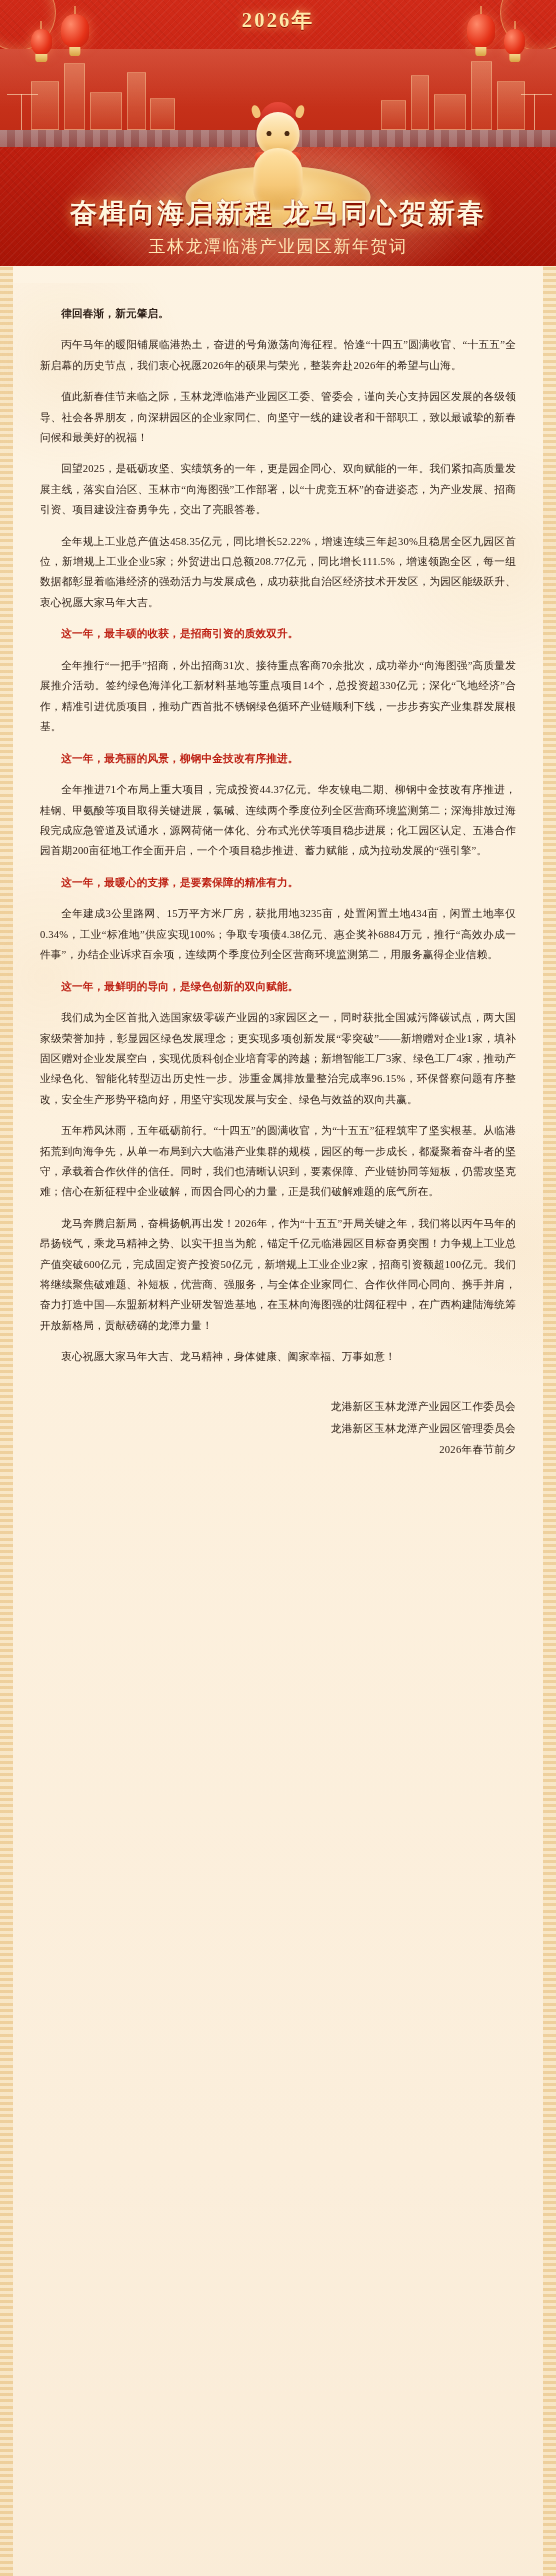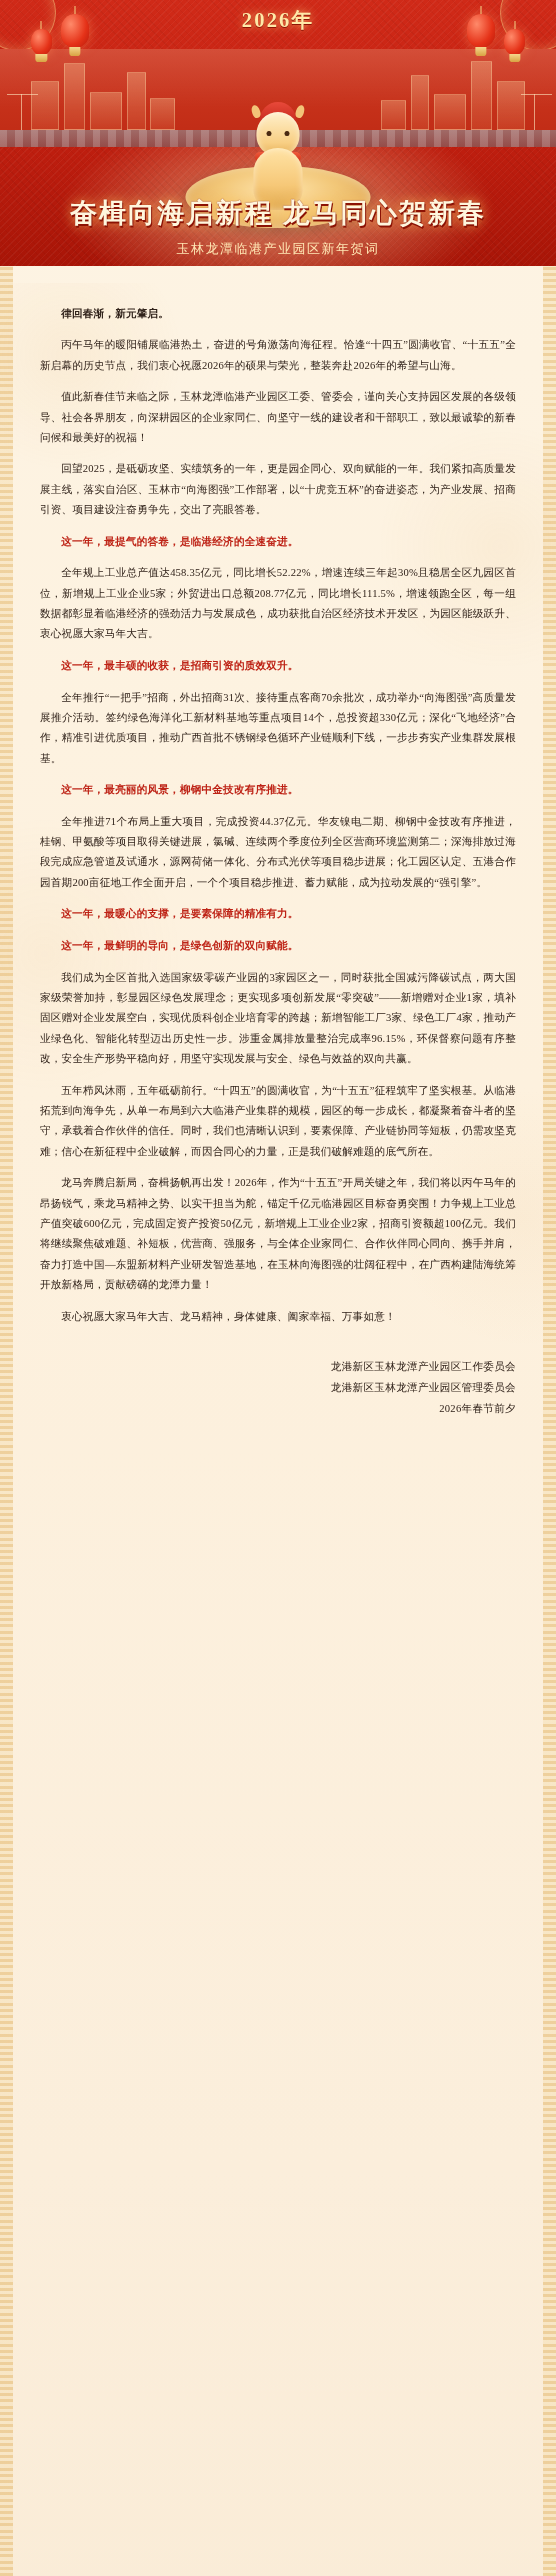--- a/index.html
+++ b/index.html
@@ -229,21 +229,21 @@
     text-shadow:
       0 0 1px #7e1204,
       1px 1.5px 0 #8d1305,
       0 0 12.4px rgba(255,196,96,.9);
   }
   .hdr-sub {
     position: absolute;
     left: 0; right: 0;
     bottom: 8.2px;
     text-align: center;
-    font-size: 13px;
+    font-size: 17px;
     letter-spacing: 1.5px;
     color: #ffe7b4;
   }
   .hdr-divider {
     position: absolute;
     left: 50%; transform: translateX(-50%);
     bottom: 23px;
     width: 330px; height: 0.5px;
     background: linear-gradient(90deg, rgba(255,220,160,0), rgba(255,220,160,.85), rgba(255,220,160,0));
   }
@@ -353,38 +353,36 @@
   </div>
 
   <div class="content">
 
     <p class="para salutation">律回春渐，新元肇启。</p>
 
     <p class="para">丙午马年的暖阳铺展临港热土，奋进的号角激荡向海征程。恰逢“十四五”圆满收官、“十五五”全新启幕的历史节点，我们衷心祝愿2026年的硕果与荣光，整装奔赴2026年的希望与山海。</p>
     <p class="para">值此新春佳节来临之际，玉林龙潭临港产业园区工委、管委会，谨向关心支持园区发展的各级领导、社会各界朋友，向深耕园区的企业家同仁、向坚守一线的建设者和干部职工，致以最诚挚的新春问候和最美好的祝福！</p>
     <p class="para">回望2025，是砥砺攻坚、实绩筑务的一年，更是园企同心、双向赋能的一年。我们紧扣高质量发展主线，落实自治区、玉林市“向海图强”工作部署，以“十虎竞五杯”的奋进姿态，为产业发展、招商引资、项目建设注奋勇争先，交出了亮眼答卷。</p>
 
-    <p class="para">
-      <span class="hl">这一年，最提气的答卷，是临港经济的全速奋进。</span>
-    </p>
     <p class="para">全年规上工业总产值达458.35亿元，同比增长52.22%，增速连续三年起30%且稳居全区九园区首位，新增规上工业企业5家；外贸进出口总额208.77亿元，同比增长111.5%，增速领跑全区，每一组数据都彰显着临港经济的强劲活力与发展成色，成功获批自治区经济技术开发区，为园区能级跃升、衷心祝愿大家马年大吉。</p>
 
     <p class="para">
       <span class="hl">这一年，最丰硕的收获，是招商引资的质效双升。</span>
     </p>
     <p class="para">全年推行“一把手”招商，外出招商31次、接待重点客商70余批次，成功举办“向海图强”高质量发展推介活动。签约绿色海洋化工新材料基地等重点项目14个，总投资超330亿元；深化“飞地经济”合作，精准引进优质项目，推动广西首批不锈钢绿色循环产业链顺利下线，一步步夯实产业集群发展根基。</p>
 
     <p class="para">
       <span class="hl">这一年，最亮丽的风景，柳钢中金技改有序推进。</span>
     </p>
     <p class="para">全年推进71个布局上重大项目，完成投资44.37亿元。华友镍电二期、柳钢中金技改有序推进，桂钢、甲氨酸等项目取得关键进展，氯碱、连续两个季度位列全区营商环境监测第二；深海排放过海段完成应急管道及试通水，源网荷储一体化、分布式光伏等项目稳步进展；化工园区认定、五港合作园首期200亩征地工作全面开启，一个个项目稳步推进、蓄力赋能，成为拉动发展的“强引擎”。</p>
 
     <p class="para">
       <span class="hl">这一年，最暖心的支撑，是要素保障的精准有力。</span>
     </p>
+    <p class="para">全年建成3公里路网、15万平方米厂房，获批用地3235亩，处置闲置土地434亩，闲置土地率仅0.34%，工业“标准地”供应实现100%；争取专项债4.38亿元、惠企奖补6884万元，推行“高效办成一件事”，办结企业诉求百余项，连续两个季度位列全区营商环境监测第二，用服务赢得企业信赖。</p>
 
     <p class="para">
       <span class="hl">这一年，最鲜明的导向，是绿色创新的双向赋能。</span>
     </p>
     <p class="para">我们成为全区首批入选国家级零碳产业园的3家园区之一，同时获批全国减污降碳试点，两大国家级荣誉加持，彰显园区绿色发展理念；更实现多项创新发展“零突破”——新增赠对企业1家，填补固区赠对企业发展空白，实现优质科创企业培育零的跨越；新增智能工厂3家、绿色工厂4家，推动产业绿色化、智能化转型迈出历史性一步。涉重金属排放量整治完成率96.15%，环保督察问题有序整改，安全生产形势平稳向好，用坚守实现发展与安全、绿色与效益的双向共赢。</p>
 
     <p class="para">五年栉风沐雨，五年砥砺前行。“十四五”的圆满收官，为“十五五”征程筑牢了坚实根基。从临港拓荒到向海争先，从单一布局到六大临港产业集群的规模，园区的每一步成长，都凝聚着奋斗者的坚守，承载着合作伙伴的信任。同时，我们也清晰认识到，要素保障、产业链协同等短板，仍需攻坚克难；信心在新征程中企业破解，而因合同心的力量，正是我们破解难题的底气所在。</p>
     <p class="para">龙马奔腾启新局，奋楫扬帆再出发！2026年，作为“十五五”开局关键之年，我们将以丙午马年的昂扬锐气，乘龙马精神之势、以实干担当为舵，锚定千亿元临港园区目标奋勇突围！力争规上工业总产值突破600亿元，完成固定资产投资50亿元，新增规上工业企业2家，招商引资额超100亿元。我们将继续聚焦破难题、补短板，优营商、强服务，与全体企业家同仁、合作伙伴同心同向、携手并肩，奋力打造中国—东盟新材料产业研发智造基地，在玉林向海图强的壮阔征程中，在广西构建陆海统筹开放新格局，贡献磅礴的龙潭力量！</p>
     <p class="para">衷心祝愿大家马年大吉、龙马精神，身体健康、阖家幸福、万事如意！</p>
 

